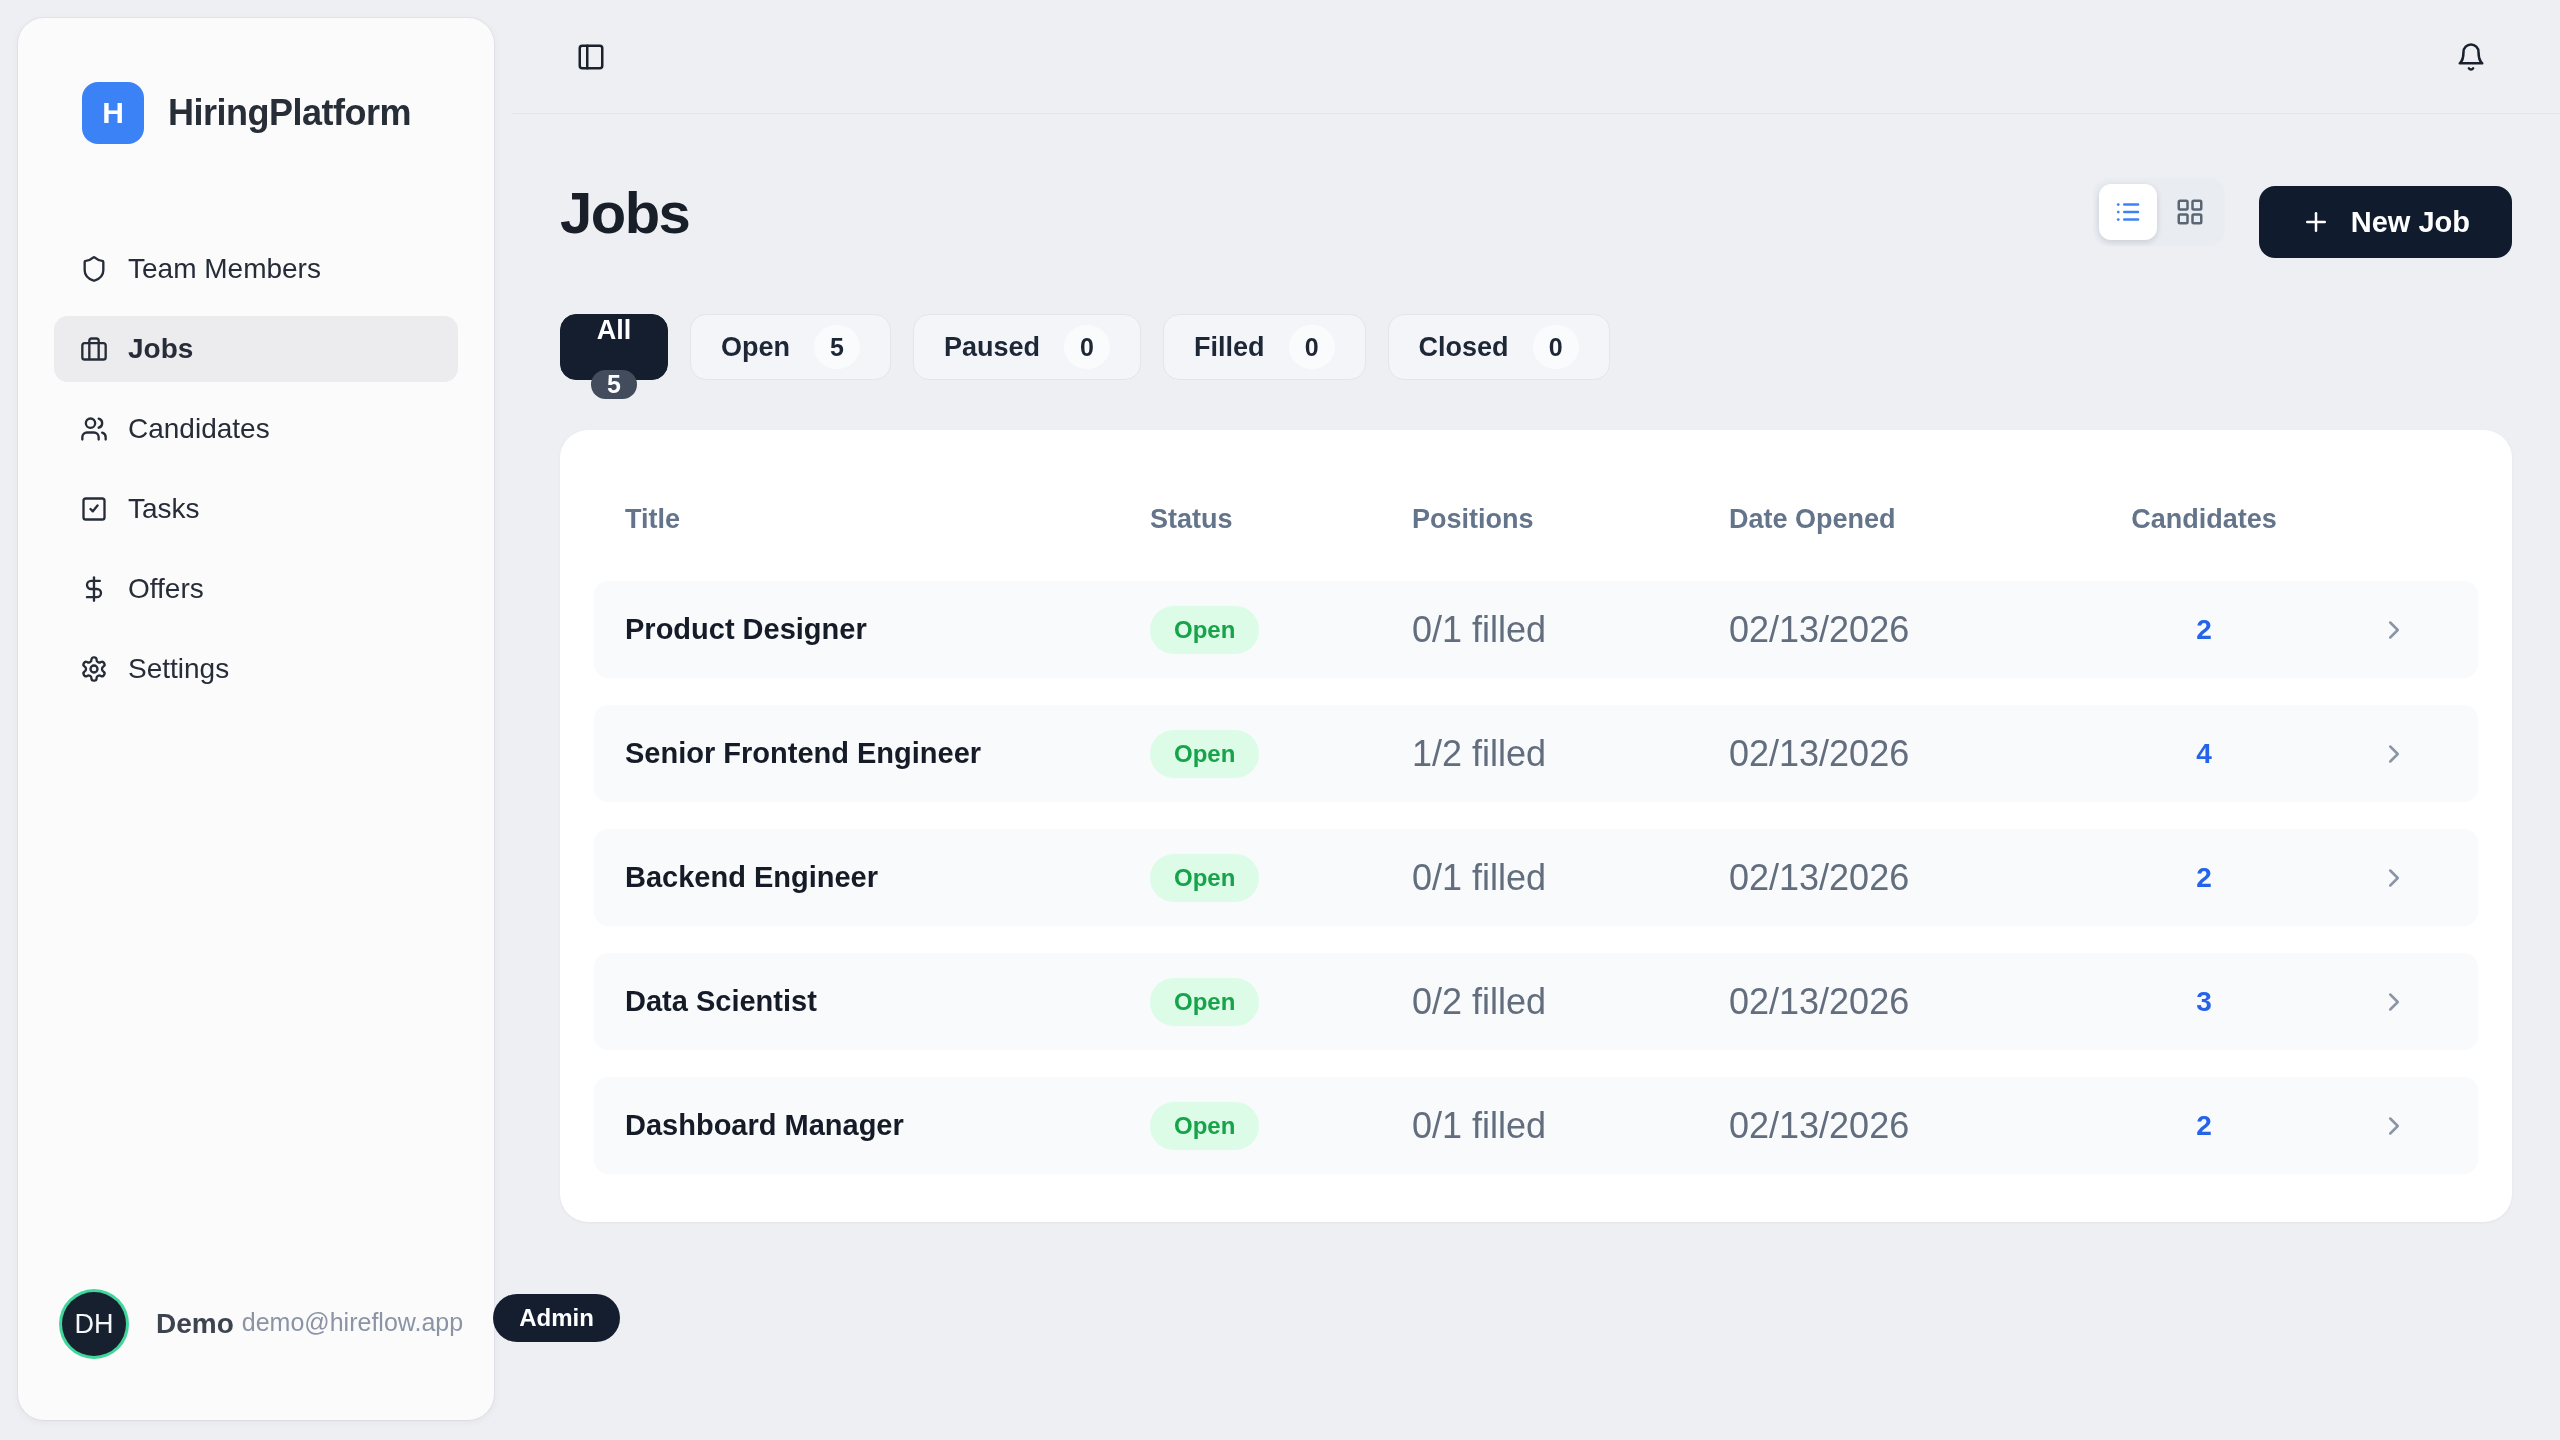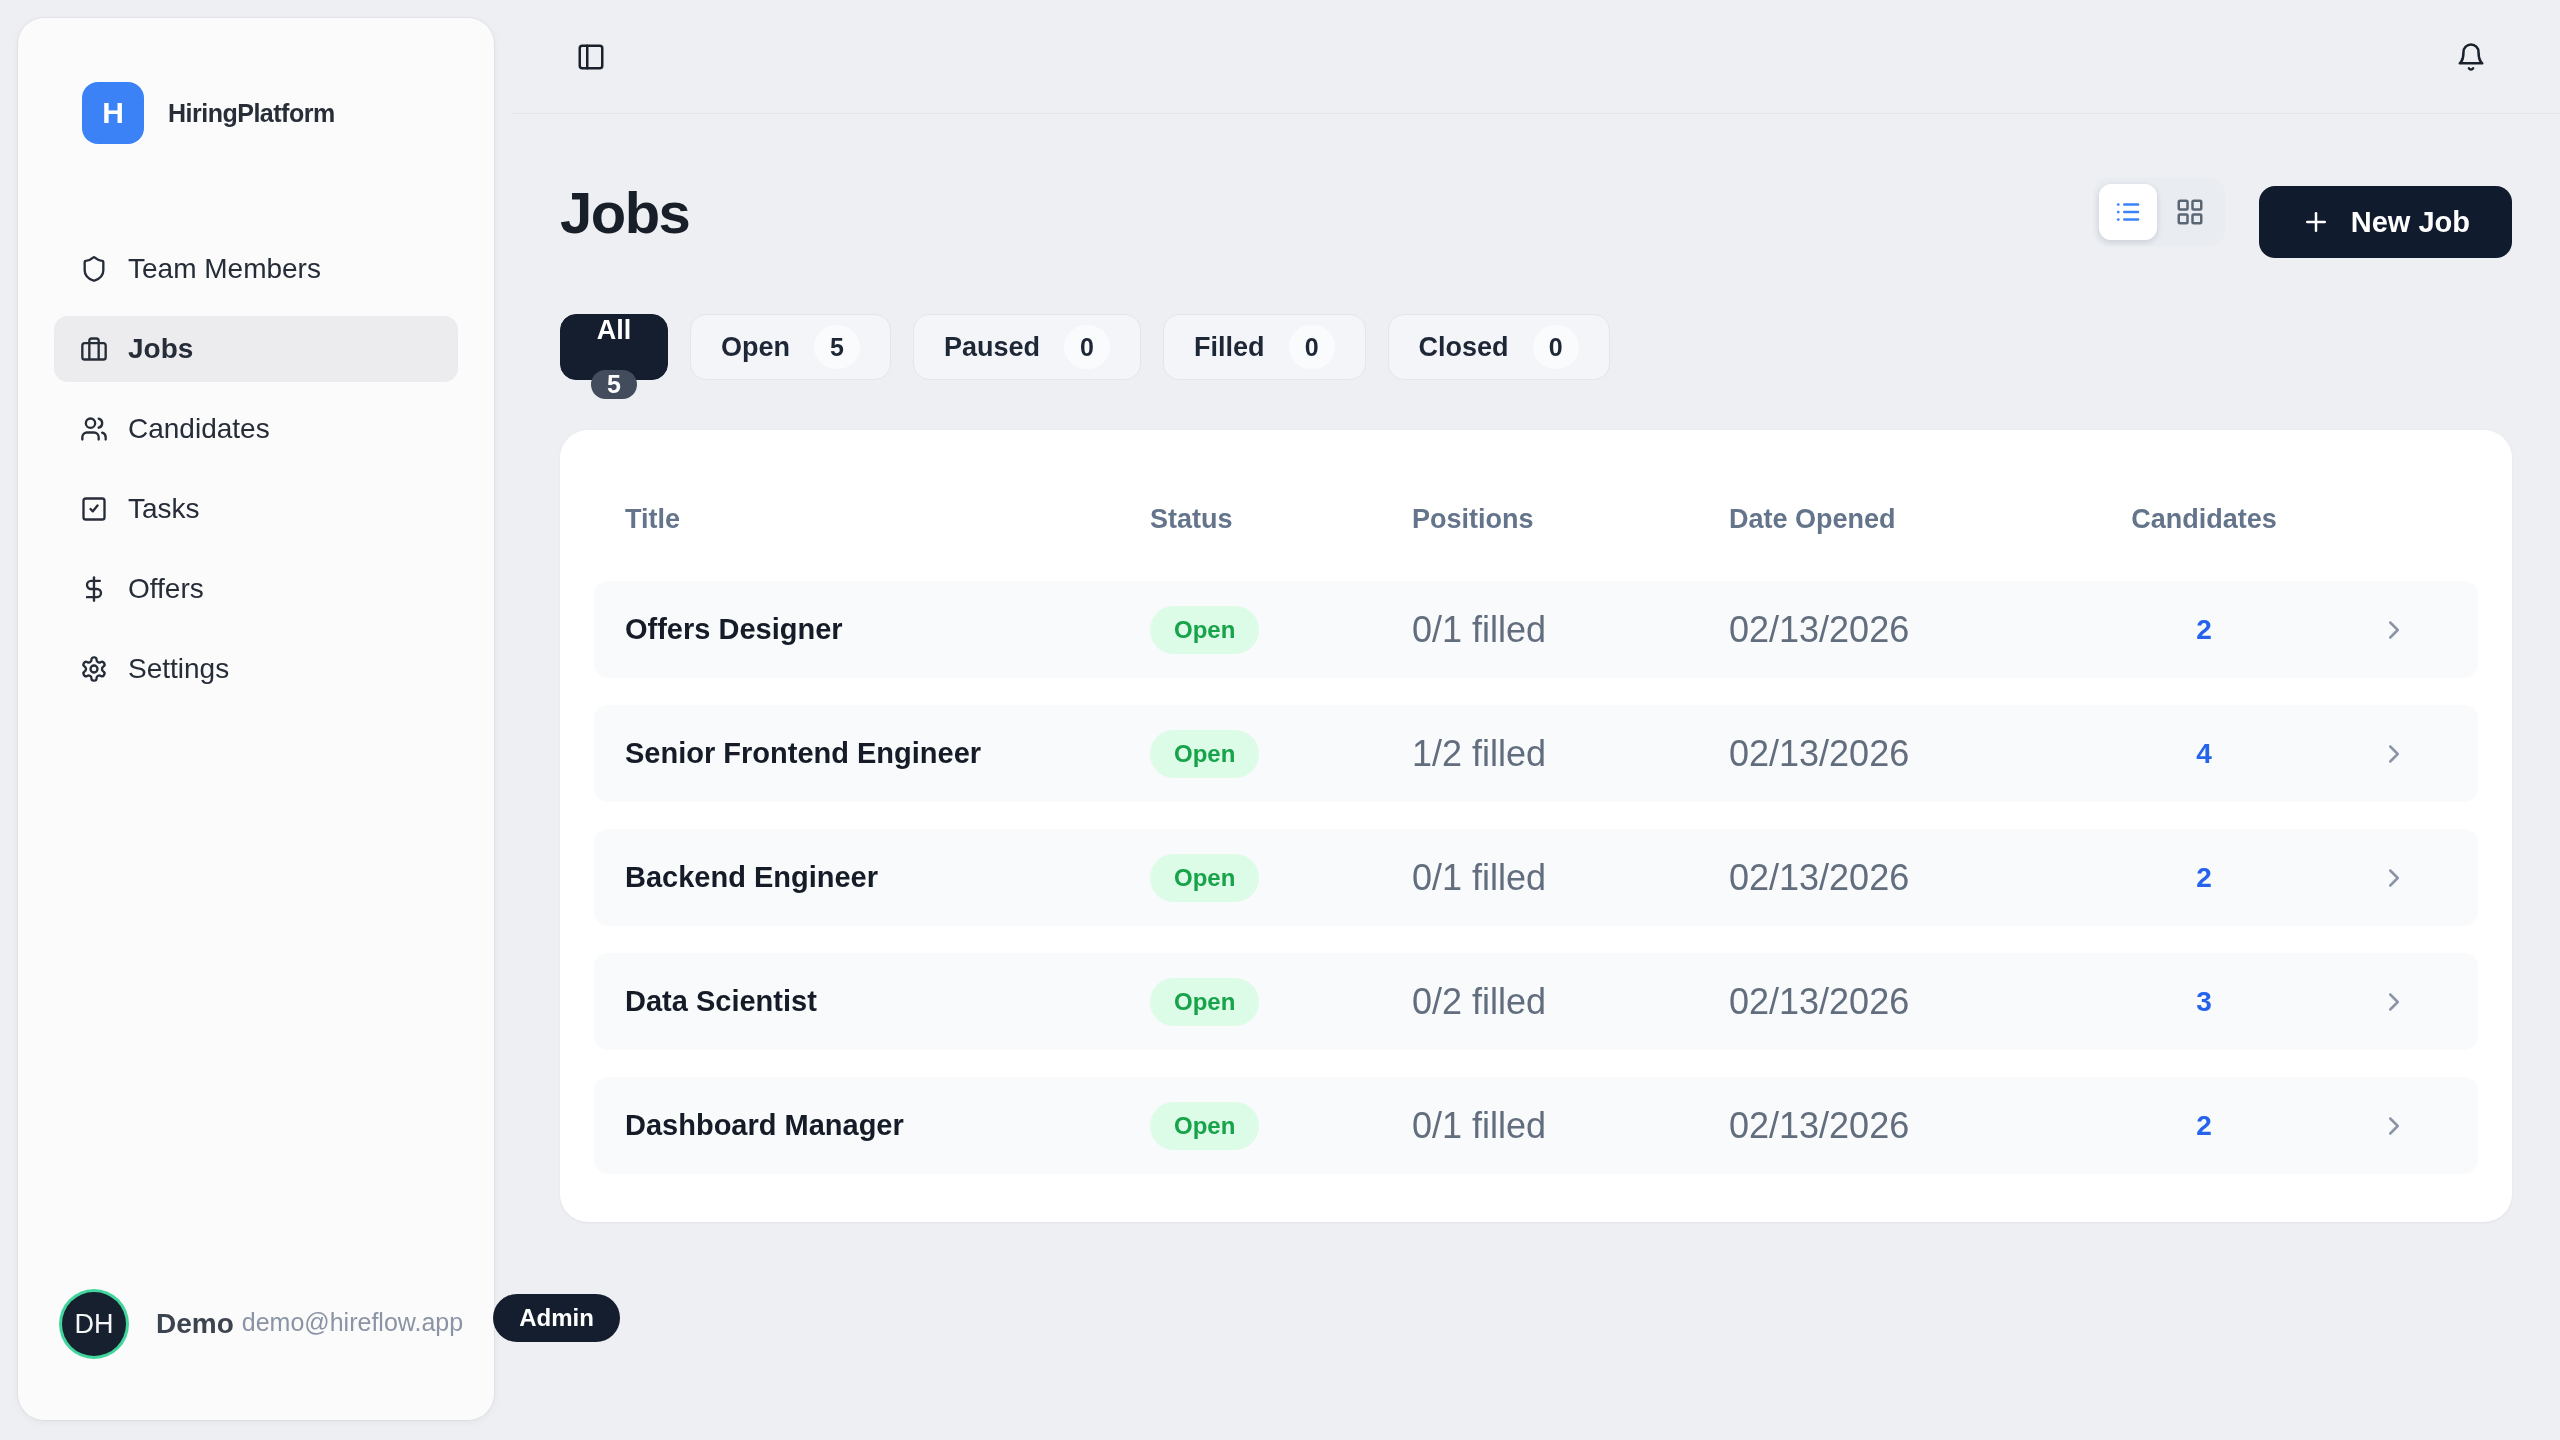--- a/index.html
+++ b/index.html
@@ -22,21 +22,21 @@
     box-shadow:0 2px 8px rgba(16,24,40,.05), 0 0 0 1px rgba(16,24,40,.04);
     display:flex; flex-direction:column;
   }
   .brand { display:flex; align-items:center; gap:24px; padding:64px 0 0 64px; }
   .logo {
     width:62px; height:62px; border-radius:16px;
     background:#3b82f6; color:#fff;
     font-size:30px; font-weight:700;
     display:flex; align-items:center; justify-content:center;
   }
-  .brand-name { font-size:25px; font-weight:700; color:#272e38; letter-spacing:-.5px; }
+  .brand-name { font-size:36px; font-weight:700; color:#272e38; letter-spacing:-.5px; }
 
   .nav { margin-top:92px; padding:0 36px; display:flex; flex-direction:column; }
   .nav-item {
     display:flex; align-items:center; gap:20px;
     height:66px; margin-bottom:14px; padding:0 26px;
     border-radius:14px; cursor:pointer;
     color:#262d38; font-size:28px; font-weight:400;
   }
   .nav-item .nicon { color:#262d38; flex:0 0 auto; }
   .nav-item.active { background:#ececef; font-weight:700; }
@@ -324,21 +324,21 @@
     <div class="tgrid thead">
       <span>Title</span>
       <span>Status</span>
       <span>Positions</span>
       <span>Date Opened</span>
       <span class="th-center">Candidates</span>
       <span></span>
     </div>
 
     <div class="tgrid job-row">
-      <span class="cell-title">Offers Designer</span>
+      <span class="cell-title">Product Designer</span>
       <span class="badge-open">Open</span>
       <span class="cell-muted">0/1 filled</span>
       <span class="cell-muted">02/13/2026</span>
       <span class="cell-candidates">2</span>
       <span class="cell-chevron">
         <svg width="30" height="30" viewBox="0 0 24 24" fill="none" stroke="currentColor" stroke-width="2" stroke-linecap="round" stroke-linejoin="round">
             <path d="m9 18 6-6-6-6"></path>
           </svg>
       </span>
     </div>

